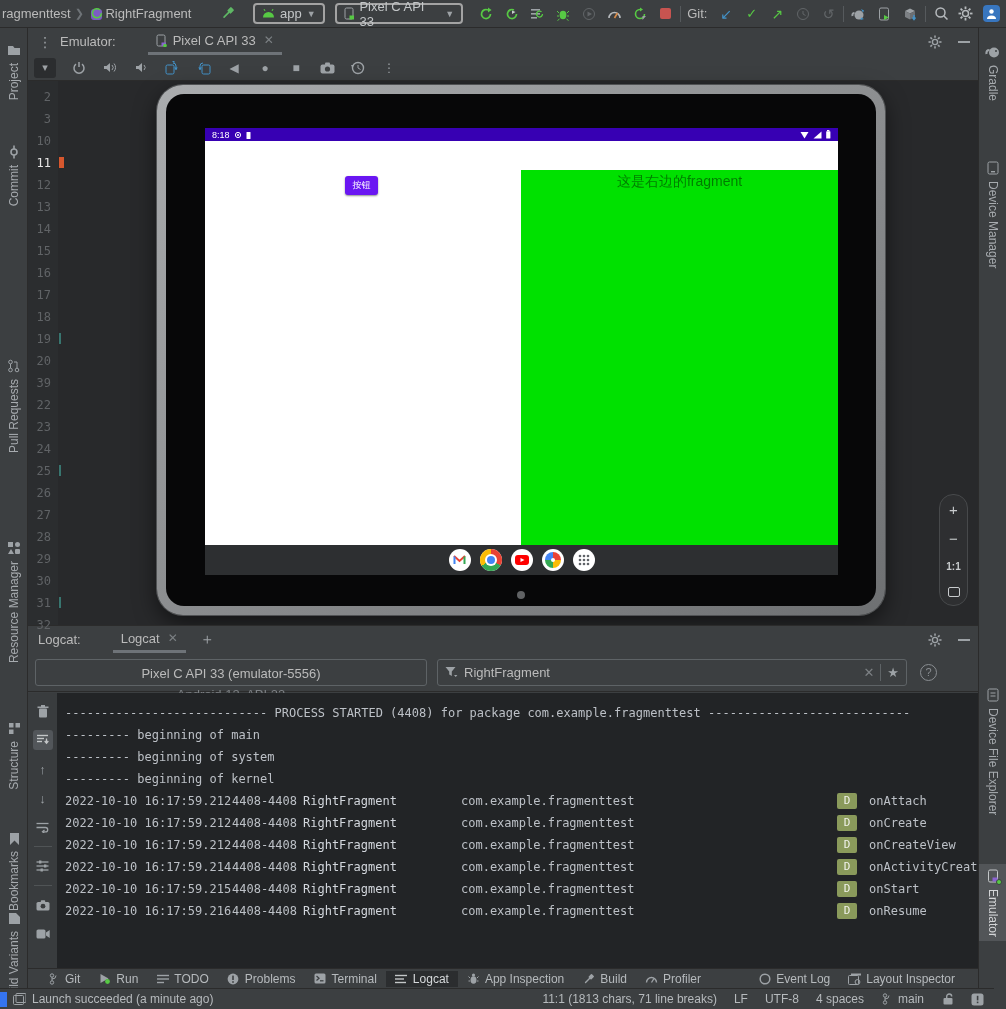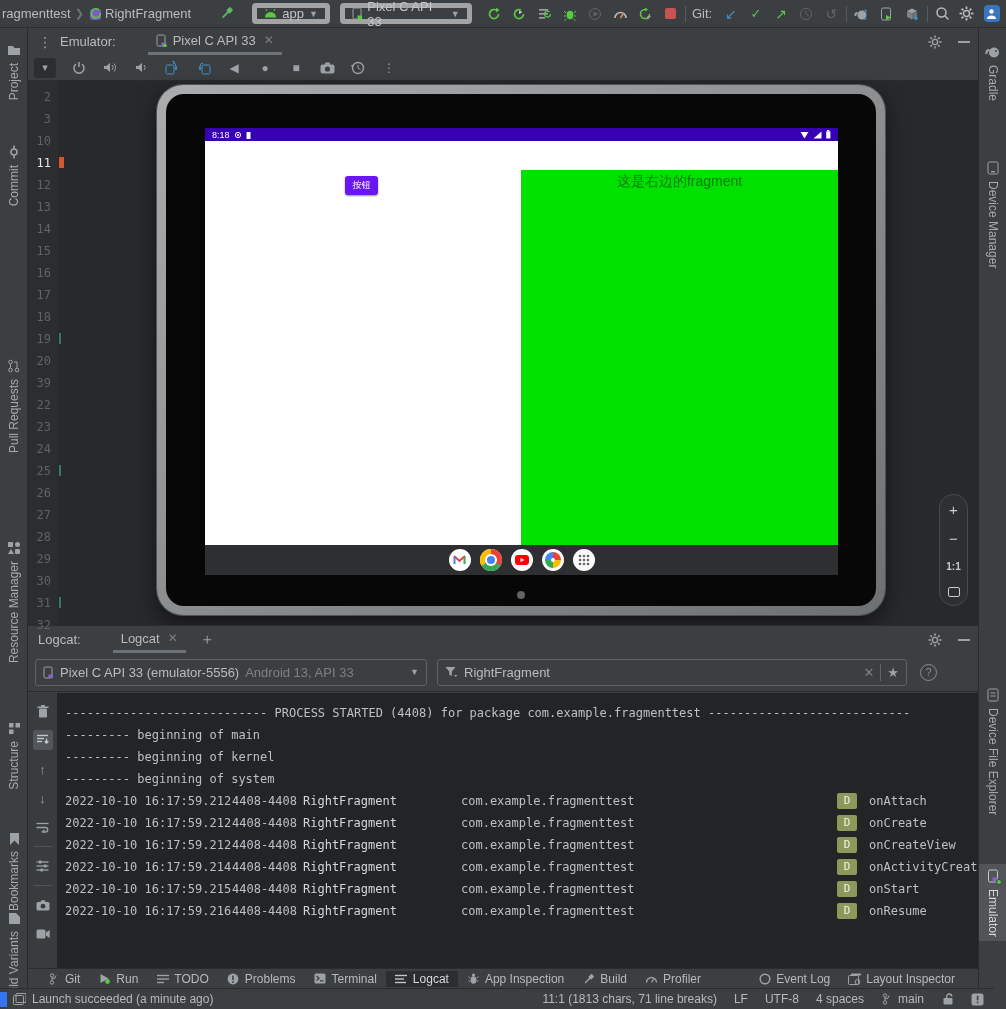--- a/index.html
+++ b/index.html
@@ -7,21 +7,21 @@
               font-family:"Liberation Sans",sans-serif; color:#bbbbbb; }
   #root { position:relative; width:1006px; height:1009px; font-size:13px; }
   .dots { background-image: radial-gradient(rgba(255,255,255,0.05) 1px, transparent 1.2px);
           background-size:4px 4px; }
 
   
   .main-toolbar { position:absolute; left:0; top:0; width:1006px; height:28px;
     background:#3c3f41; border-bottom:1px solid #2b2b2b; display:flex; align-items:center; }
   .mt-text { color:#bbb; white-space:nowrap; }
   .crumb-sep { color:#6e7377; margin:0 4px; font-size:11px; }
-  .combo { height:21px; border:5px solid #a3a3a3; border-radius:4px; display:inline-flex;
+  .combo { height:21px; border:2px solid #a3a3a3; border-radius:4px; display:inline-flex;
     align-items:center; gap:5px; padding:0 7px; color:#c3c6c8; }
   .dd-arrow { font-size:9px; color:#9da2a6; }
   .tb-ic { display:inline-flex; width:18px; height:18px; align-items:center; justify-content:center; }
   .tb-sep { width:1px; height:16px; background:#565a5d; margin:0 6px; }
   .dim { opacity:.38; }
   .stop-sq { width:11px; height:11px; background:#c75450; border-radius:2px; display:inline-block; }
   .avatar { width:17px; height:17px; border-radius:4px; background:#3876bf; display:inline-flex;
     align-items:center; justify-content:center; }
 
   
@@ -100,21 +100,21 @@
   .zoom-11 { font-size:10px; font-weight:bold; }
   .fit-ic { width:12px; height:10px; border:1px solid #c8cbcd; border-radius:2px; position:relative; }
 
   
   .logcat { position:absolute; left:0; right:0; top:597px; bottom:0; background:#3c3f41; border-top:1px solid #2b2b2b; }
   .lc-header { position:relative; height:27px; display:flex; align-items:center; }
   .plus { color:#9da2a6; font-size:15px; margin-left:14px; }
   .lc-filter { height:39px; display:flex; align-items:center; padding-left:7px;
     border-bottom:1px solid #2b2b2b; }
   .lc-combo { width:392px; height:27px; border:1px solid #5e6366; border-radius:3px;
-    display:flex; align-items:center; gap:6px; padding:0 7px; }
+    display:flex; align-items:center; gap:6px; padding:0 7px;flex-direction:column; }
   .lc-combo .grow, .filterbox .grow { flex:1; }
   .subtle { color:#7d8185; }
   .filterbox { width:470px; height:27px; border:1px solid #5e6366; border-radius:3px;
     display:flex; align-items:center; gap:6px; padding:0 7px; margin-left:10px; }
   .fb-div { width:1px; height:17px; background:#5e6366; }
   .help-circle { width:17px; height:17px; border:1px solid #8a8e92; border-radius:50%; color:#8a8e92;
     font-size:11px; display:flex; align-items:center; justify-content:center; margin-left:13px; }
 
   .lc-body { position:absolute; left:0; right:0; top:67px; bottom:0; background:#222426; }
   .lc-tools { position:absolute; left:0; top:0; bottom:0; width:29px; background:#393c3e;
@@ -749,24 +749,24 @@
         </div>
         <div class="lc-log">
           <div>
               <div class="log-row">
                 <span class="log-pre">---------------------------- PROCESS STARTED (4408) for package com.example.fragmenttest ----------------------------</span>
               </div>
               <div class="log-row">
                 <span class="log-pre">--------- beginning of main</span>
               </div>
               <div class="log-row">
+                <span class="log-pre">--------- beginning of system</span>
+              </div>
+              <div class="log-row">
                 <span class="log-pre">--------- beginning of kernel</span>
-              </div>
-              <div class="log-row">
-                <span class="log-pre">--------- beginning of system</span>
               </div>
             </div>
           <div>
               <div class="log-row">
                 <span class="c-time">2022-10-10 16:17:59.212</span>
                 <span class="c-pid">4408-4408</span>
                 <span class="c-tag">RightFragment</span>
                 <span class="c-pkg">com.example.fragmenttest</span>
                 <span class="c-badge">D</span>
                 <span class="c-msg">onAttach</span>

